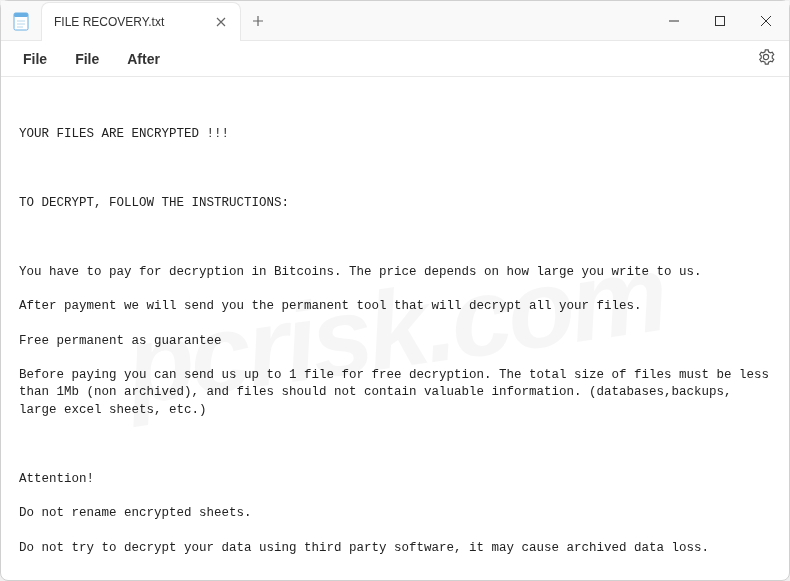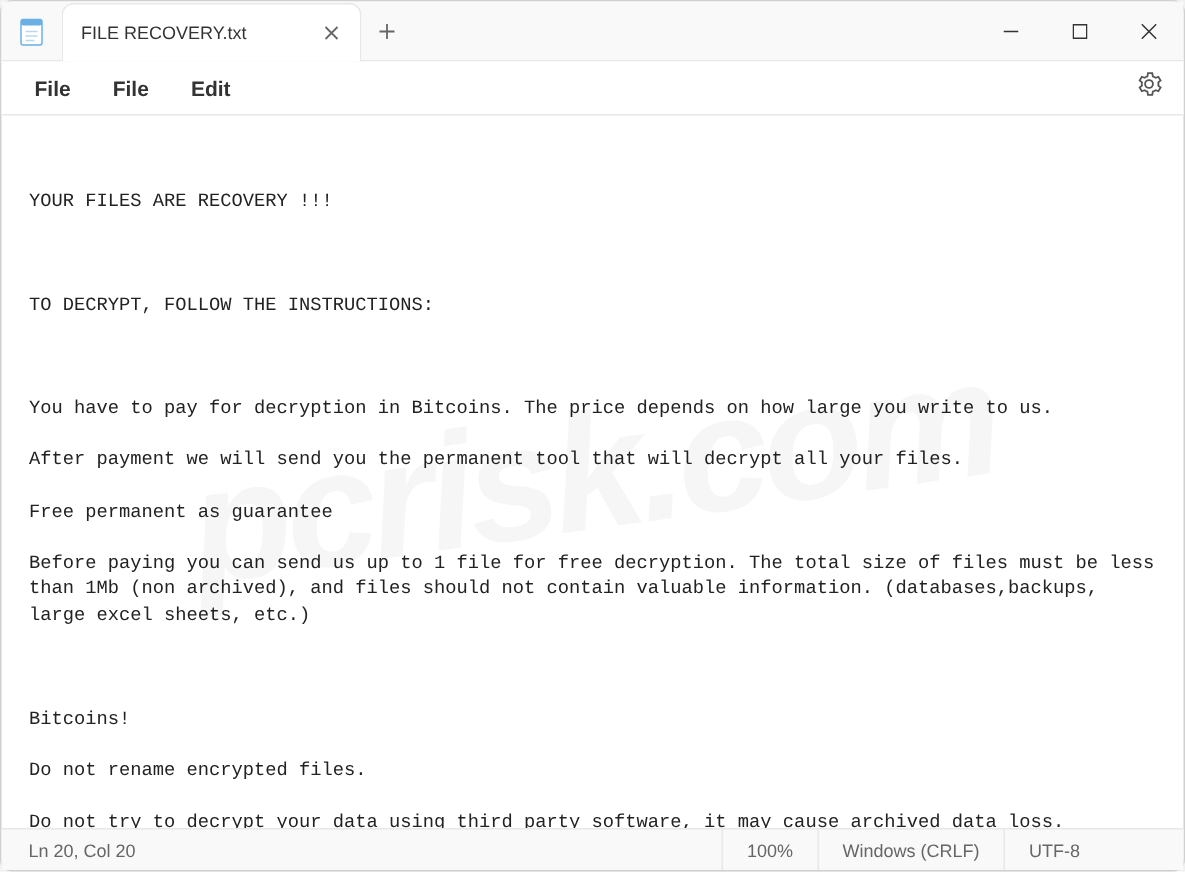--- a/index.html
+++ b/index.html
@@ -200,51 +200,51 @@
         <svg width="10" height="10" viewBox="0 0 10 10">
             <path d="M0 0 L10 10 M10 0 L0 10" stroke="currentColor" stroke-width="1"></path>
           </svg>
       </div>
     </div>
   </div>
 
   <div class="menubar">
     <div class="menu-item">File</div>
     <div class="menu-item">File</div>
-    <div class="menu-item">Edit</div>
+    <div class="menu-item">After</div>
     <div class="settings-btn">
       <svg width="18" height="18" viewBox="0 0 24 24">
         <path fill="none" stroke="currentColor" stroke-width="1.6" d="M12 8.5a3.5 3.5 0 1 0 0 7 3.5 3.5 0 0 0 0-7zm8.4 3.5c0 .5-.04 1-.12 1.47l2.02 1.58-1.95 3.38-2.38-.96c-.77.6-1.64 1.07-2.58 1.37L14.9 21.6h-3.8l-.49-2.76c-.94-.3-1.81-.77-2.58-1.37l-2.38.96-1.95-3.38 2.02-1.58A8.5 8.5 0 0 1 5.6 12c0-.5.04-1 .12-1.47L3.7 8.95l1.95-3.38 2.38.96c.77-.6 1.64-1.07 2.58-1.37L11.1 2.4h3.8l.49 2.76c.94.3 1.81.77 2.58 1.37l2.38-.96 1.95 3.38-2.02 1.58c.08.47.12.97.12 1.47z"></path>
       </svg>
     </div>
   </div>
 
   <div class="editor">
     <div class="watermark">pcrisk.com</div>
-<span>YOUR FILES ARE RECOVERY !!!</span>
+<span>YOUR FILES ARE ENCRYPTED !!!</span>
 
 <span></span>
 
 <span>TO DECRYPT, FOLLOW THE INSTRUCTIONS:</span>
 
 <span></span>
 
 <span>You have to pay for decryption in Bitcoins. The price depends on how large you write to us.</span>
 
 <span>After payment we will send you the permanent tool that will decrypt all your files.</span>
 
 <span>Free permanent as guarantee</span>
 
 <span>Before paying you can send us up to 1 file for free decryption. The total size of files must be less than 1Mb (non archived), and files should not contain valuable information. (databases,backups, large excel sheets, etc.)</span>
 
 <span></span>
 
-<span>Bitcoins!</span>
-
-<span>Do not rename encrypted files.</span>
+<span>Attention!</span>
+
+<span>Do not rename encrypted sheets.</span>
 
 <span>Do not try to decrypt your data using third party software, it may cause archived data loss.</span>
 
 
 
 <span></span>
 
 <span></span>
 
 
@@ -253,21 +253,14 @@
 
 
 
 
 
 
 
 
   </div>
 
-  <div class="statusbar">
-    <div class="status-cell">Ln 20, Col 20</div>
-    <div class="status-spacer"></div>
-    <div class="status-cell">100%</div>
-    <div class="status-cell">Windows (CRLF)</div>
-    <div class="status-cell" style="min-width:120px">UTF-8</div>
-  </div>
 
 </div>
 
 </body></html>

